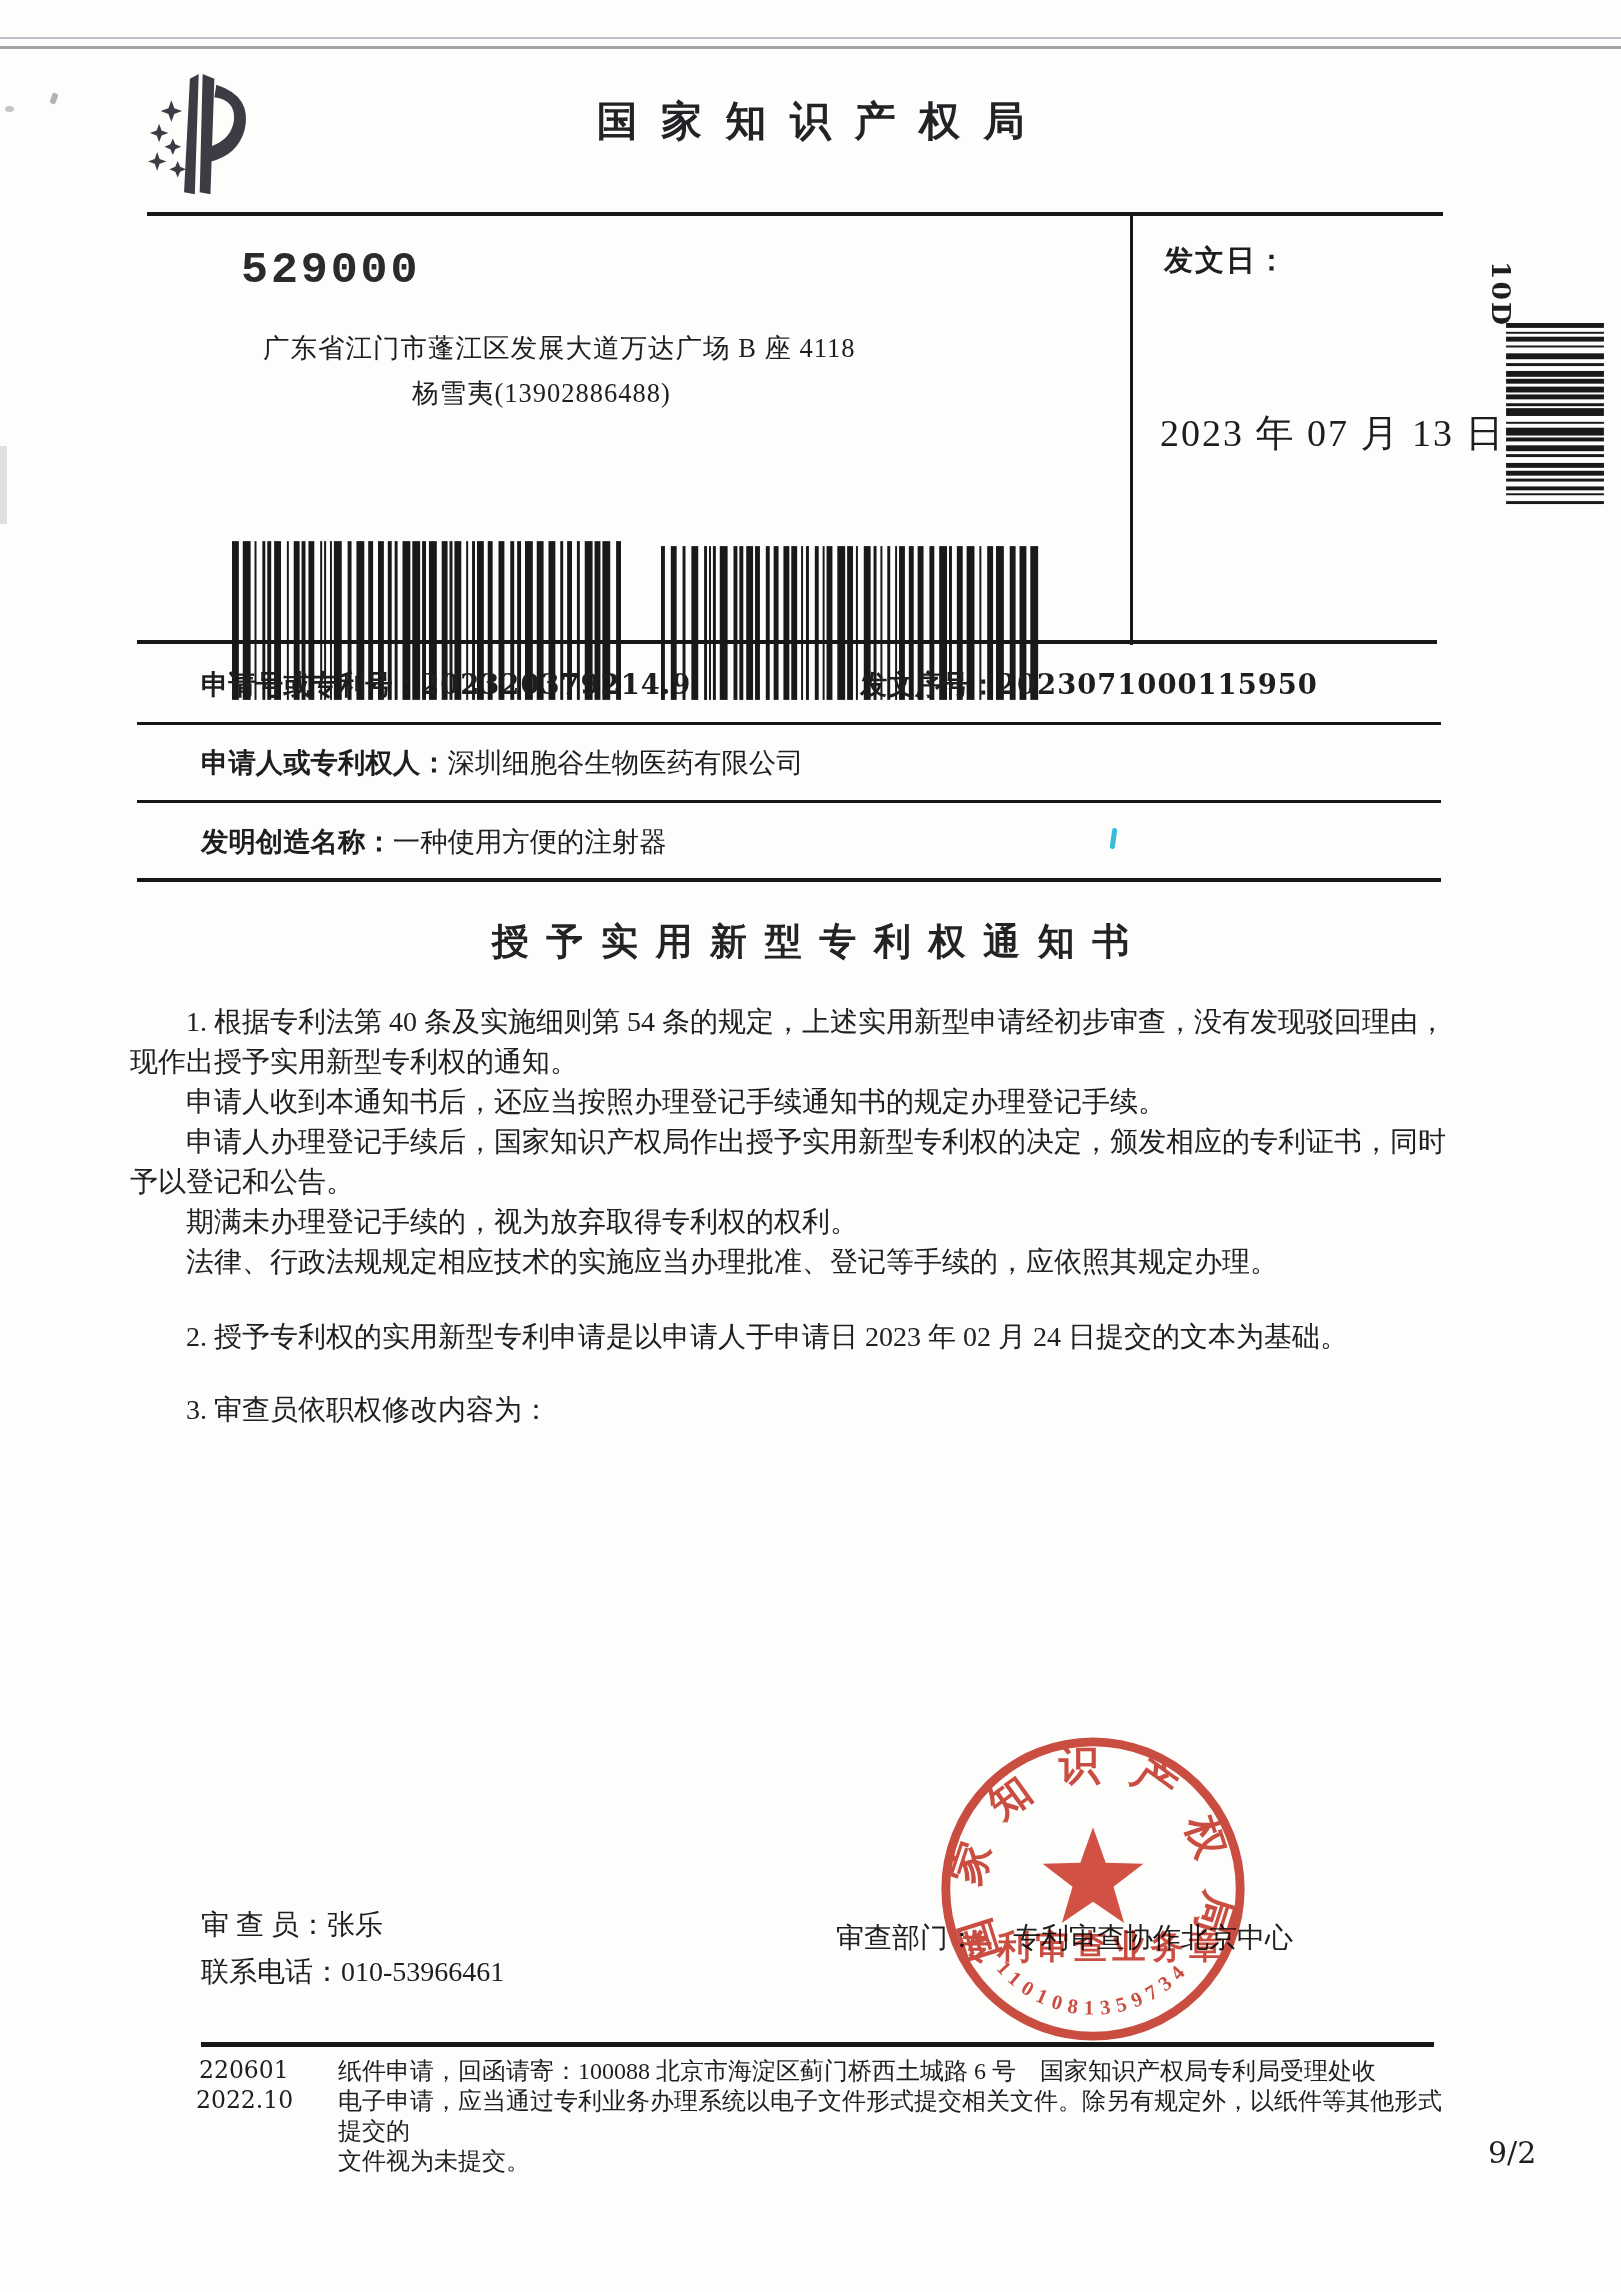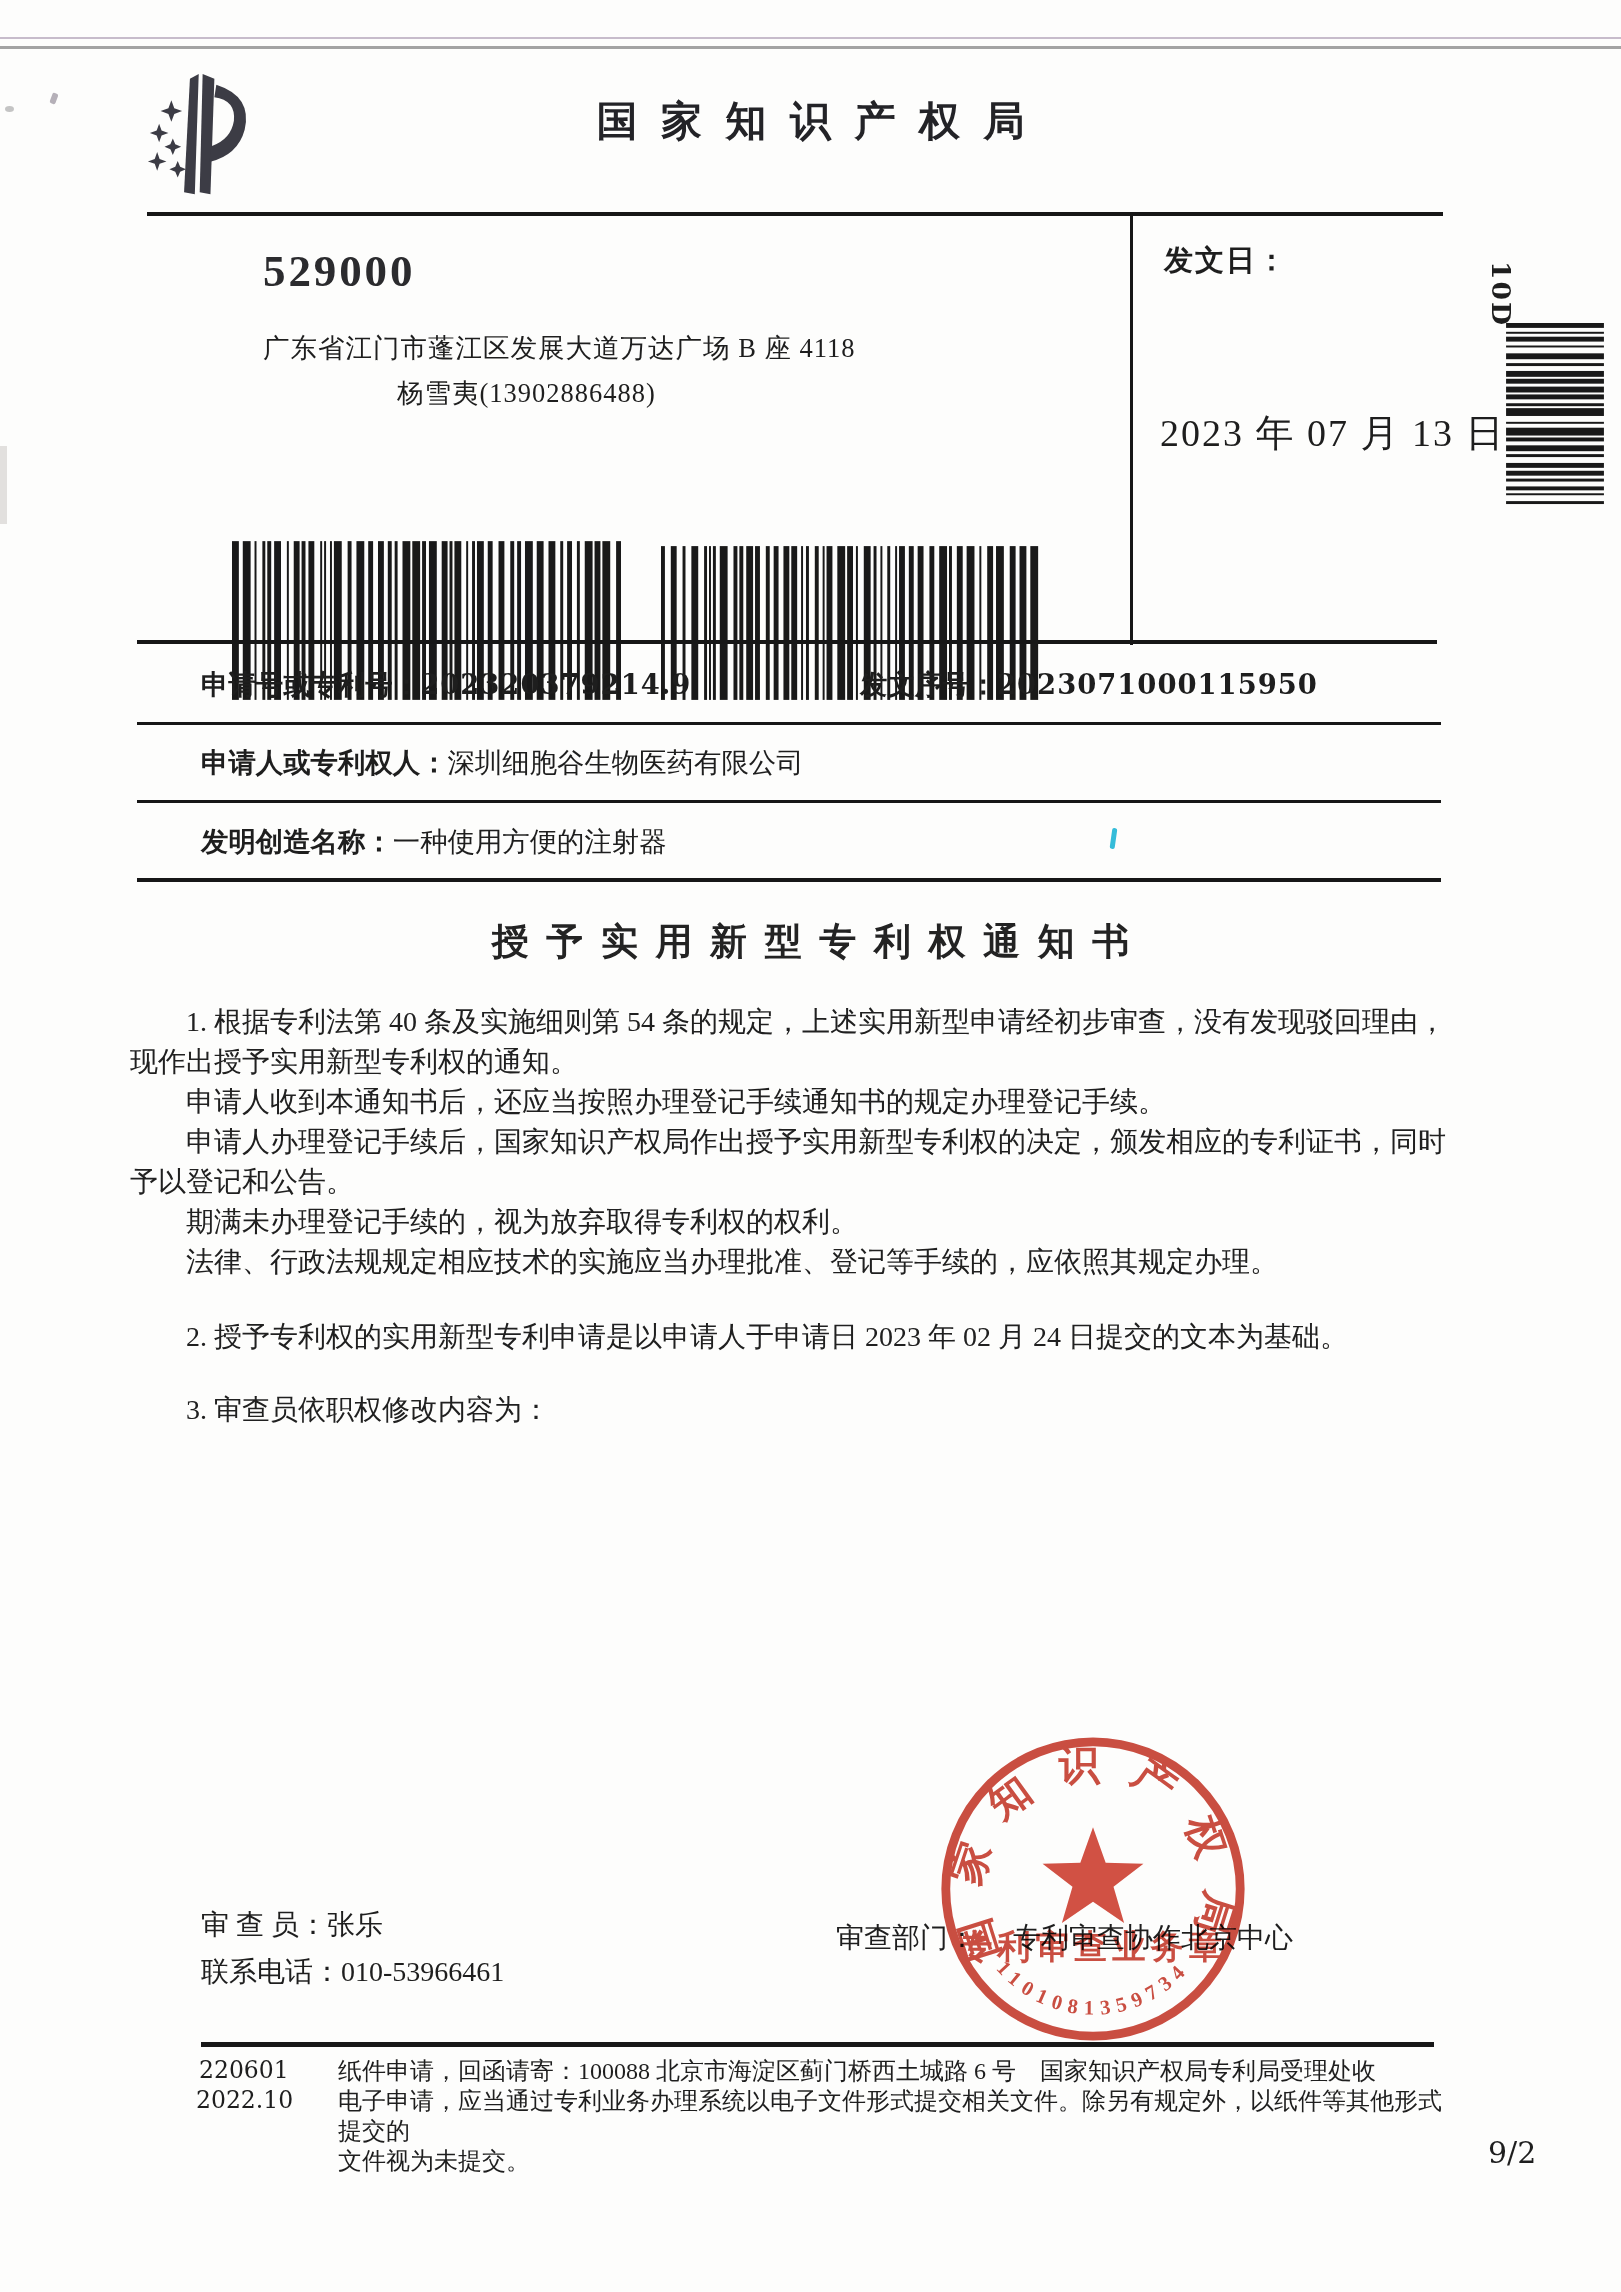--- a/index.html
+++ b/index.html
@@ -21,23 +21,23 @@
   .smudge-left{top:446px;left:0;width:6.9px;height:78px;background:#e2e0de;}
   
   .logo{top:69px;left:143px;width:131px;height:133px;}
   .agency-title{
     top:94px;left:0;width:1621px;text-align:center;
     font-size:41px;font-weight:600;letter-spacing:23.5px;text-indent:23.5px;color:#232327;
   }
   .rule{background:#171717;}
   .header-rule{top:212px;left:147px;width:1296px;height:3.9px;}
   
-  .postal{top:245px;left:241px;font-size:45px;font-weight:700;letter-spacing:2.9px;color:#2b2b2e;font-family:Liberation Serif, serif;margin-left:22px;}
+  .postal{top:245px;left:241px;font-size:45px;font-weight:700;letter-spacing:2.9px;color:#2b2b2e;font-family:Liberation Mono, monospace;}
   .addr1{top:330px;left:263px;font-size:26.5px;letter-spacing:1px;}
-  .addr2{top:375px;left:397px;font-size:26.5px;letter-spacing:1px;text-align:center;}
+  .addr2{top:375px;left:412px;font-size:26.5px;letter-spacing:1px;text-align:center;}
   
   .vline{top:212px;left:1130px;width:2.9px;height:433px;background:#171717;}
   .date-label{top:241px;left:1164px;font-size:29px;font-weight:600;letter-spacing:2px;text-align:right;}
   .date-value{top:408px;left:1160px;font-size:38px;font-weight:400;letter-spacing:2px;}
   
   .side-code{top:261px;left:1486px;font-size:26.5px;font-weight:700;writing-mode:vertical-rl;letter-spacing:2px;font-family:"DejaVu Serif",serif;}
   .barcode{fill:#191919;}
   .side-barcode{top:323px;left:1506px;}
   .mid-barcode1{top:541px;left:232px;}
   .mid-barcode2{top:546px;left:661px;}

